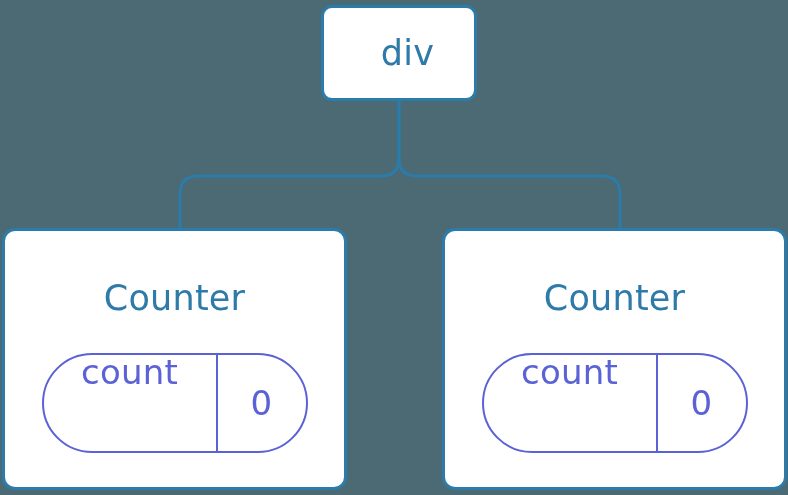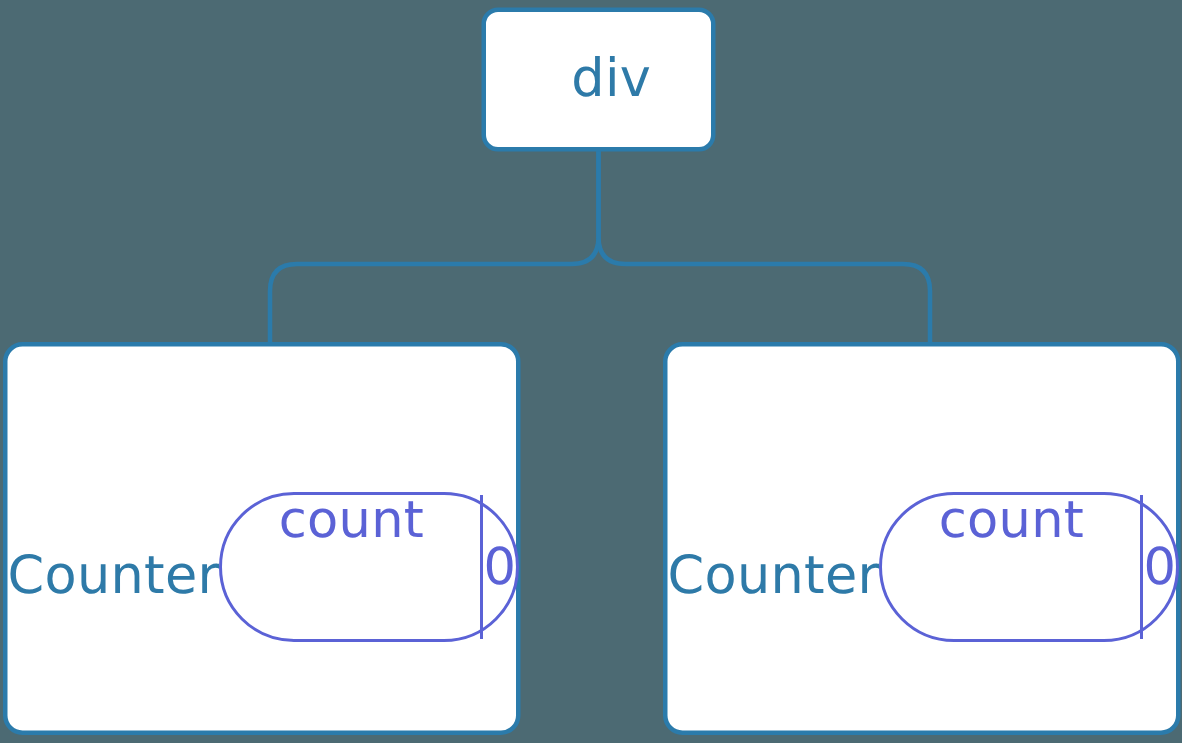--- a/index.html
+++ b/index.html
@@ -58,21 +58,21 @@
     letter-spacing: 0.2px;
     line-height: 1;
   }
 
   .node-child {
     top: 228px;
     width: 345px;
     height: 262px;
     border-radius: 13px;
     display: flex;
-    flex-direction: row;
+    flex-direction: column;
     align-items: center;
   }
 
   .node-child.left  { left: 2px;   }
   .node-child.right { left: 442px; }
 
   .node-child .node-title {
     font-size: 35px;
     color: #2e7aa8;
     line-height: 1;

